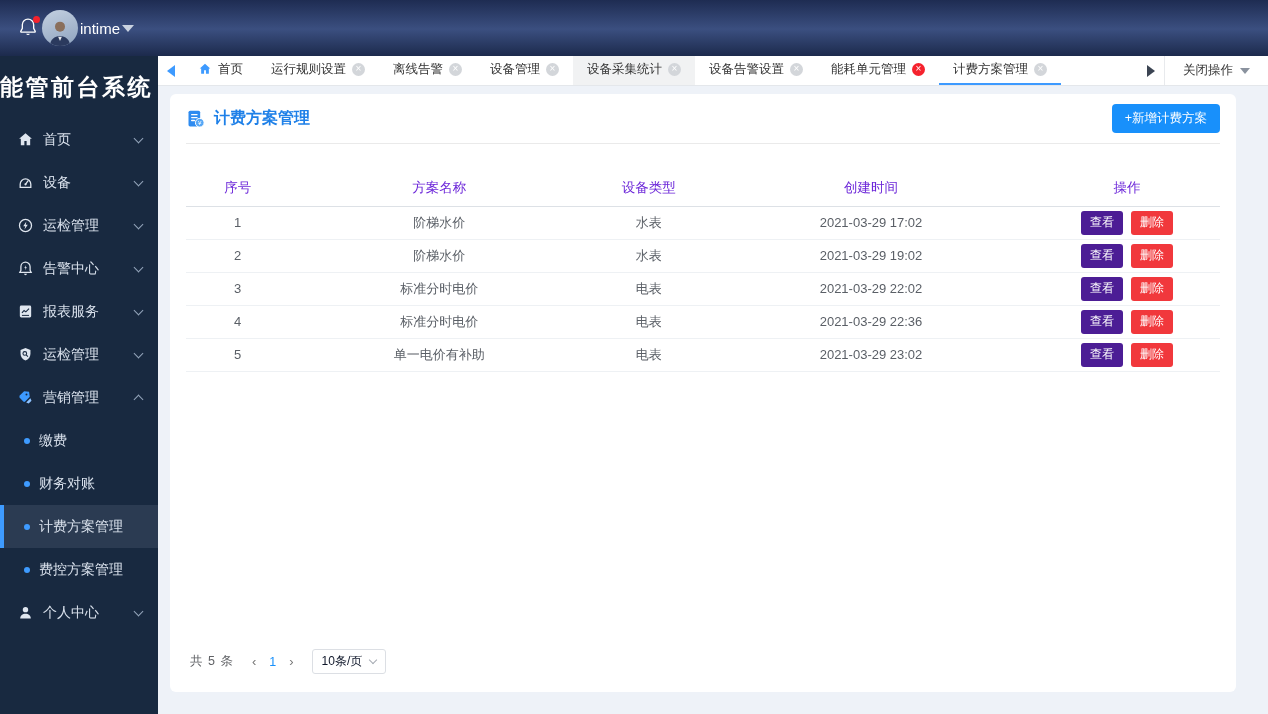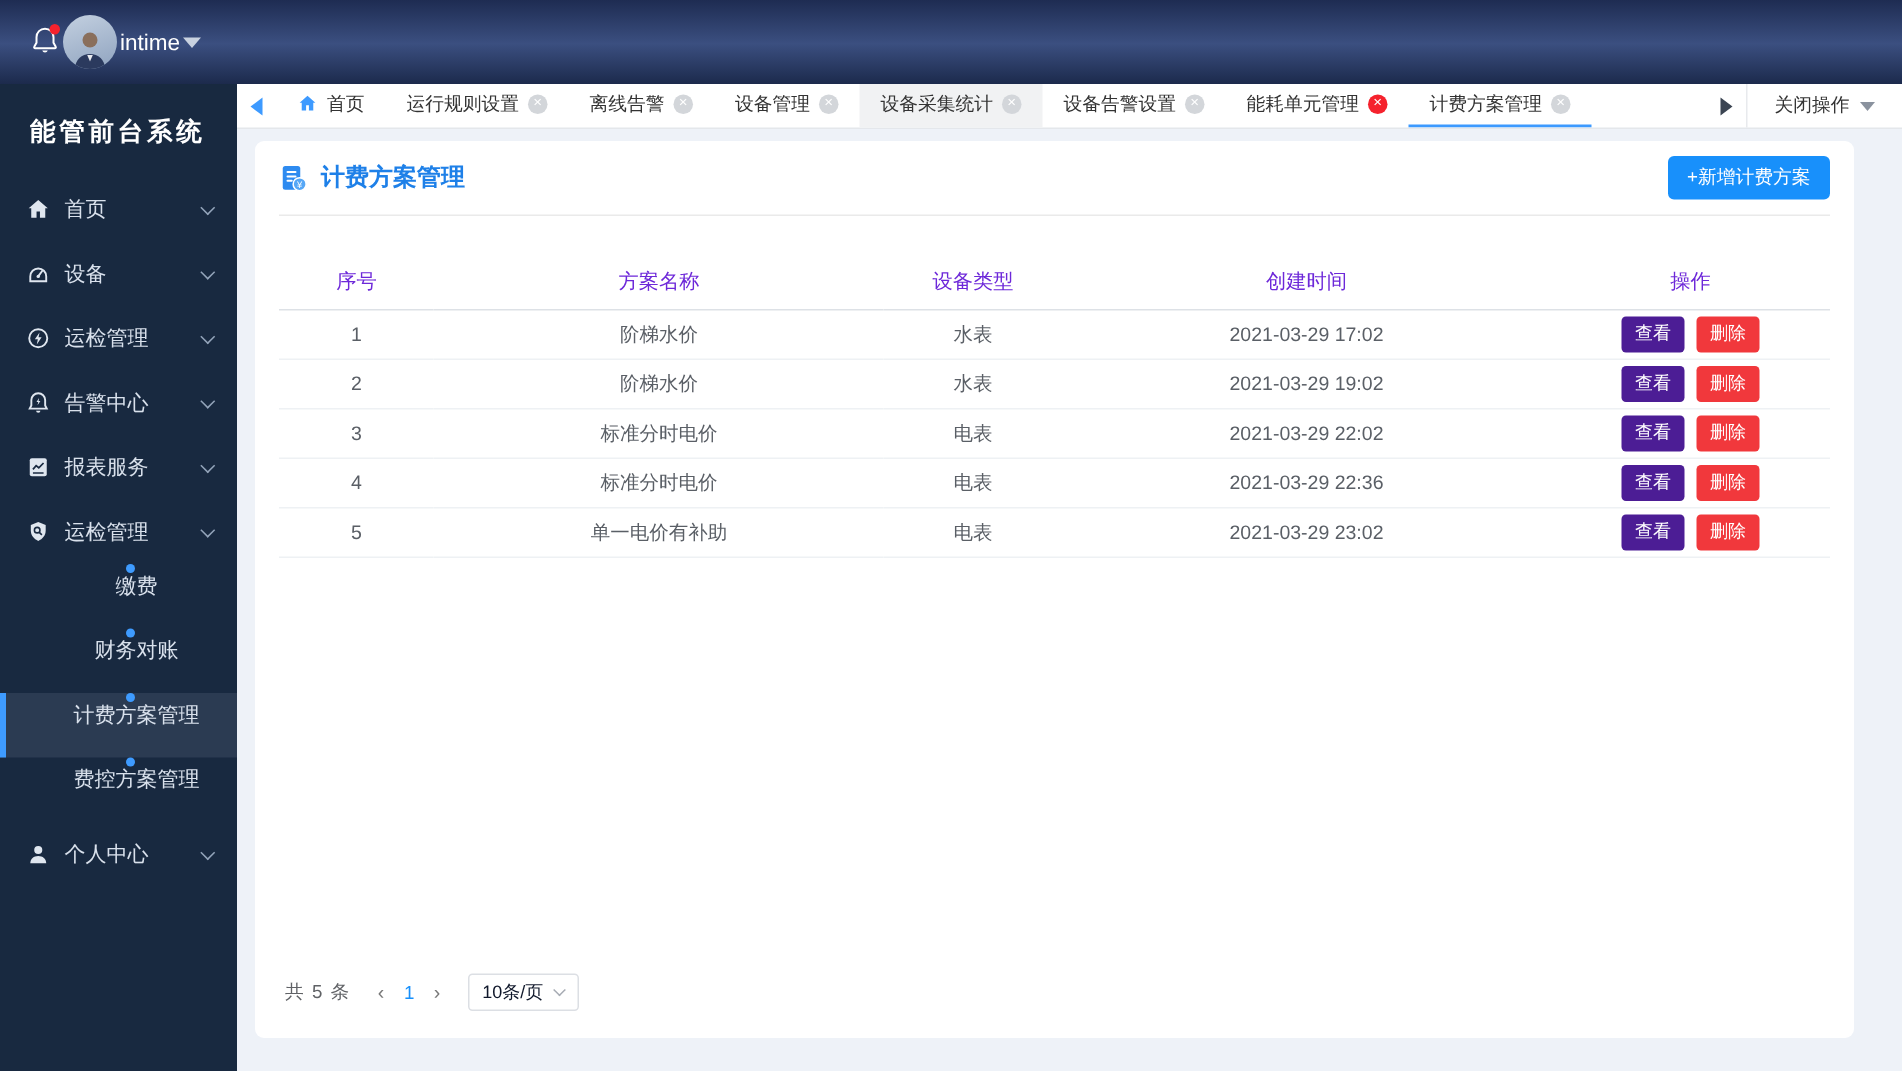--- a/index.html
+++ b/index.html
@@ -5,43 +5,43 @@
   * { margin:0; padding:0; box-sizing:border-box; }
   html,body { width:1268px; height:714px; overflow:hidden; }
   body { font-family:"Liberation Sans","DejaVu Sans",sans-serif; background:#eef2f8; font-size:13px; }
 
   
   .topbar { height:56px; background:linear-gradient(180deg,#1e2c52 0%,#3b4f80 52%,#1c2a4c 100%);
             display:flex; align-items:center; justify-content:space-between; padding:0 36px 0 18px; }
   .logo { font-size:26px; font-weight:900; letter-spacing:1px; white-space:nowrap;
           text-shadow:0 1px 2px rgba(0,0,0,.4); }
   .logo .cy { color:#2ab4f5; } .logo .or { color:#f18a23; }
-  .topbar-right { display:flex; align-items:center; gap:2px;text-align:right; }
+  .topbar-right { display:flex; align-items:center; gap:2px; }
   .bell-wrap { position:relative; width:22px; height:22px; cursor:pointer; }
   .bell-wrap svg { width:20px; height:20px; }
   .bell-dot { position:absolute; top:-1px; right:0; width:7px; height:7px; border-radius:50%; background:#f5222d; }
   .avatar { width:36px; height:36px; border-radius:50%; overflow:hidden; background:linear-gradient(160deg,#c3d0e0,#8fa3bf); display:flex; align-items:flex-end; justify-content:center; }
   .avatar svg { width:30px; height:30px; }
   .username { color:#fff; font-size:15px; }
   .caret-dn { width:0; height:0; border-left:6px solid transparent; border-right:6px solid transparent; border-top:7px solid #c9d2e0; }
 
   
   .body { display:flex; height:658px; }
 
   
   .sidebar { width:158px; background:#182940; flex-shrink:0; color:#d9e1ec; overflow:hidden; }
-  .sidebar-title { height:62px; display:flex; align-items:center; padding-left:20px;
-                   color:#fff; font-size:17px; font-weight:bold; letter-spacing:2.5px; }
+  .sidebar-title { height:62px; display:flex; align-items:center; 
+                   color:#fff; font-size:23px; font-weight:bold; letter-spacing:2.5px; }
   .menu-item { height:43px; display:flex; align-items:center; padding:0 16px 0 17px; cursor:pointer; font-size:14px; }
   .menu-item .mi-icon { width:17px; height:17px; margin-right:9px; display:inline-flex; }
   .menu-item .mi-icon svg { width:17px; height:17px; }
   .chev { width:7px; height:7px; border-right:1.5px solid #93a4ba; border-bottom:1.5px solid #93a4ba;
           margin-left:auto; transform:rotate(45deg); margin-top:-3px; }
   .chev.up { transform:rotate(-135deg); margin-top:4px; }
-  .sub-item { height:43px; display:flex; align-items:center; padding-left:24px; cursor:pointer; font-size:14px; color:#d9e1ec;flex-direction:column; }
+  .sub-item { height:43px; display:flex; align-items:center; padding-left:24px; cursor:pointer; font-size:14px; color:#d9e1ec; }
   .sub-item .dot { width:6px; height:6px; border-radius:50%; background:#3e9bff; margin-right:9px; }
   .sub-item.active { background:#2b3b52; border-left:4px solid #3e9bff; padding-left:20px; }
 
   
   .content { flex:1; display:flex; flex-direction:column; min-width:0; }
 
   
   .tabbar { height:30px; background:#fff; border-bottom:1px solid #e4e7eb; display:flex; align-items:stretch; flex-shrink:0; }
   .tab-scroll { width:26px; display:flex; align-items:center; justify-content:center; cursor:pointer; flex-shrink:0; }
   .tri-l { width:0; height:0; border-top:6px solid transparent; border-bottom:6px solid transparent; border-right:8px solid #3d9aff; }
@@ -182,20 +182,31 @@
             <span class="mi-icon">
               <svg viewBox="0 0 24 24">
                 <path d="M12 2.8 19 5.6v5.2c0 4.8-2.9 7.9-7 9.8-4.1-1.9-7-5-7-9.8V5.6z" fill="#dfe6ef"></path>
                 <circle cx="11" cy="10.5" r="2.6" fill="none" stroke="#182940" stroke-width="1.5"></circle>
                 <path d="m13 12.6 2.4 2.4" stroke="#182940" stroke-width="1.5"></path>
               </svg>
             </span>
             <span>运检管理</span>
             <span class="chev"></span>
           </div>
+          <div class="menu-item">
+            <span class="mi-icon">
+              <svg viewBox="0 0 24 24">
+                <path d="M3.5 9.5 10 3l7 1 1 7-6.5 6.5a1.8 1.8 0 0 1-2.6 0L3.5 12z" fill="#3d9aff"></path>
+                <circle cx="13.4" cy="7.6" r="1.4" fill="#182940"></circle>
+                <path d="m13 19 6-6 1.5 3.5-4 4z" fill="#8fc3ff"></path>
+              </svg>
+            </span>
+            <span>营销管理</span>
+            <span class="chev up"></span>
+          </div>
           <div class="sub-item">
             <span class="dot"></span>
             <span>缴费</span>
           </div>
           <div class="sub-item">
             <span class="dot"></span>
             <span>财务对账</span>
           </div>
           <div class="sub-item active">
             <span class="dot"></span>

